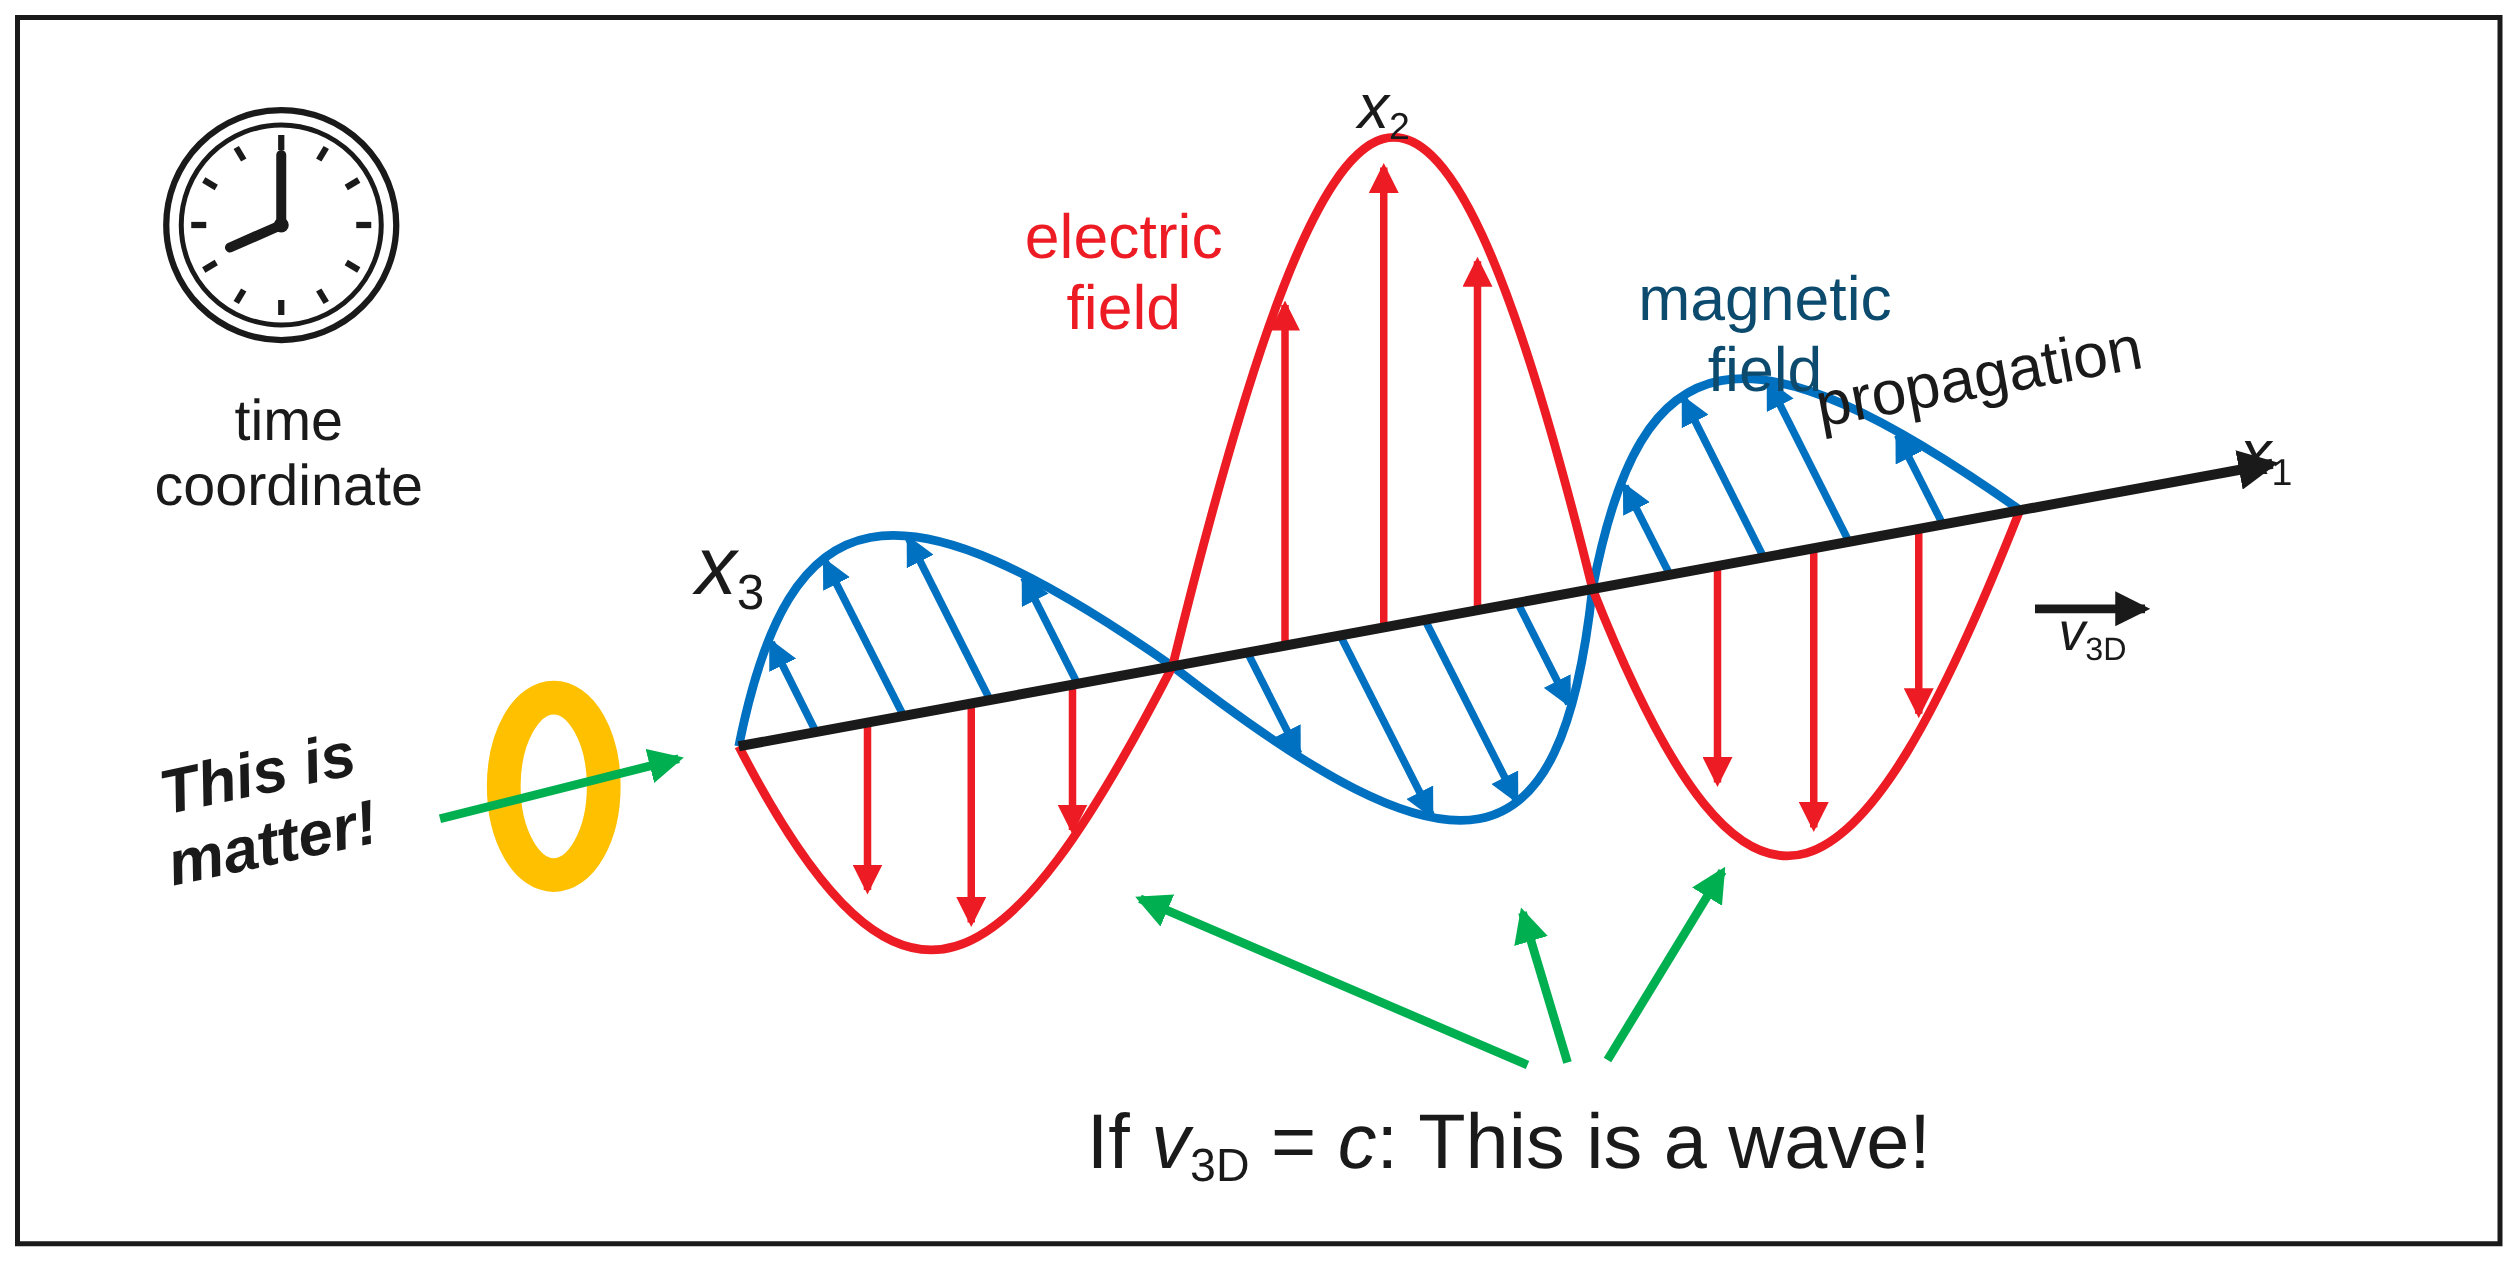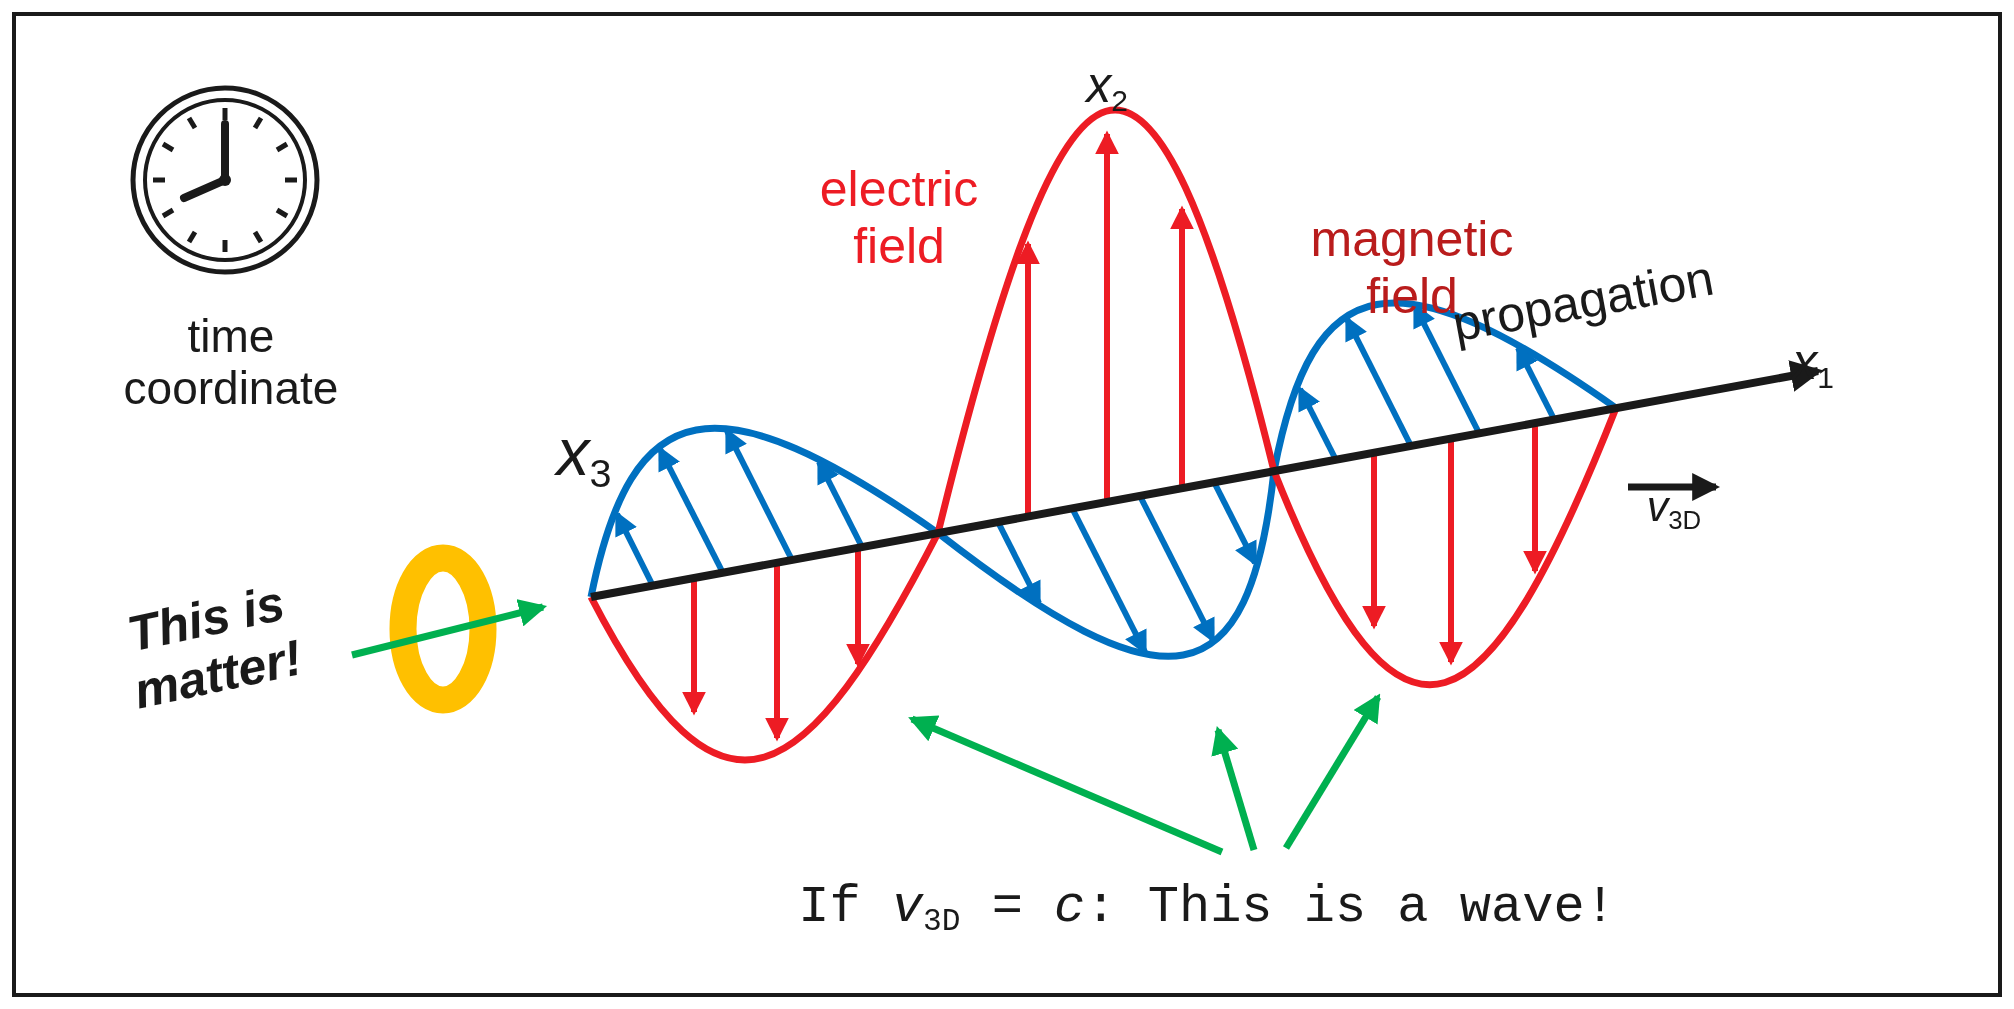--- a/index.html
+++ b/index.html
@@ -7,29 +7,29 @@
     position:relative;width:2014px;height:1009px;background:#ffffff;overflow:hidden;
     font-family:"Liberation Sans",sans-serif;color:#1a1a1a;
   }
   .frame{position:absolute;left:12px;top:12px;right:12px;bottom:12px;border:4px solid #1a1a1a;}
   svg.draw{position:absolute;left:0;top:0;width:2014px;height:1009px;}
   .lbl{position:absolute;text-align:center;white-space:nowrap;}
   .it{font-style:italic;}
   sub{font-size:60%;vertical-align:-0.30em;line-height:0;font-style:normal;}
   .clock-text{left:96px;top:310px;width:270px;font-size:46px;line-height:52px;}
   .electric-lbl{left:769px;top:161px;width:260px;font-size:50px;line-height:57px;color:#ed1c24;}
-  .magnetic-lbl{left:1282px;top:211px;width:260px;font-size:50px;line-height:57px;color:#b91c1c;}
+  .magnetic-lbl{left:1282px;top:211px;width:260px;font-size:50px;line-height:57px;color:#0c4a6e;}
   .propagation-lbl{left:1408px;top:272px;width:350px;font-size:50px;transform:rotate(-10.4deg);}
   .x1-lbl{left:1768px;top:333px;width:90px;font-size:50px;}
   .x2-lbl{left:1057px;top:56px;width:100px;font-size:50px;}
   .x3-lbl{left:534px;top:414px;width:100px;font-size:66px;}
   .v3d-lbl{left:1619px;top:482px;width:110px;font-size:43px;}
   .matter-lbl{left:67px;top:590px;width:290px;font-size:50px;line-height:57px;
               font-weight:bold;font-style:italic;transform:rotate(-12deg);}
-  .caption-lbl{left:657px;top:878px;width:1100px;font-size:52px;font-family:Liberation Mono, monospace;}
+  .caption-lbl{left:657px;top:878px;width:1100px;font-size:62px;}
 </style>
 </head>
 <body>
 
 <div class="stage">
 
   <svg class="draw" viewBox="0 0 2014 1009">
     <defs>
       <marker id="mk-black" viewBox="0 0 10 10" refX="8.5" refY="5" markerWidth="4" markerHeight="4" orient="auto">
         <path d="M0,0 L10,5 L0,10 z" fill="#1a1a1a"></path>

